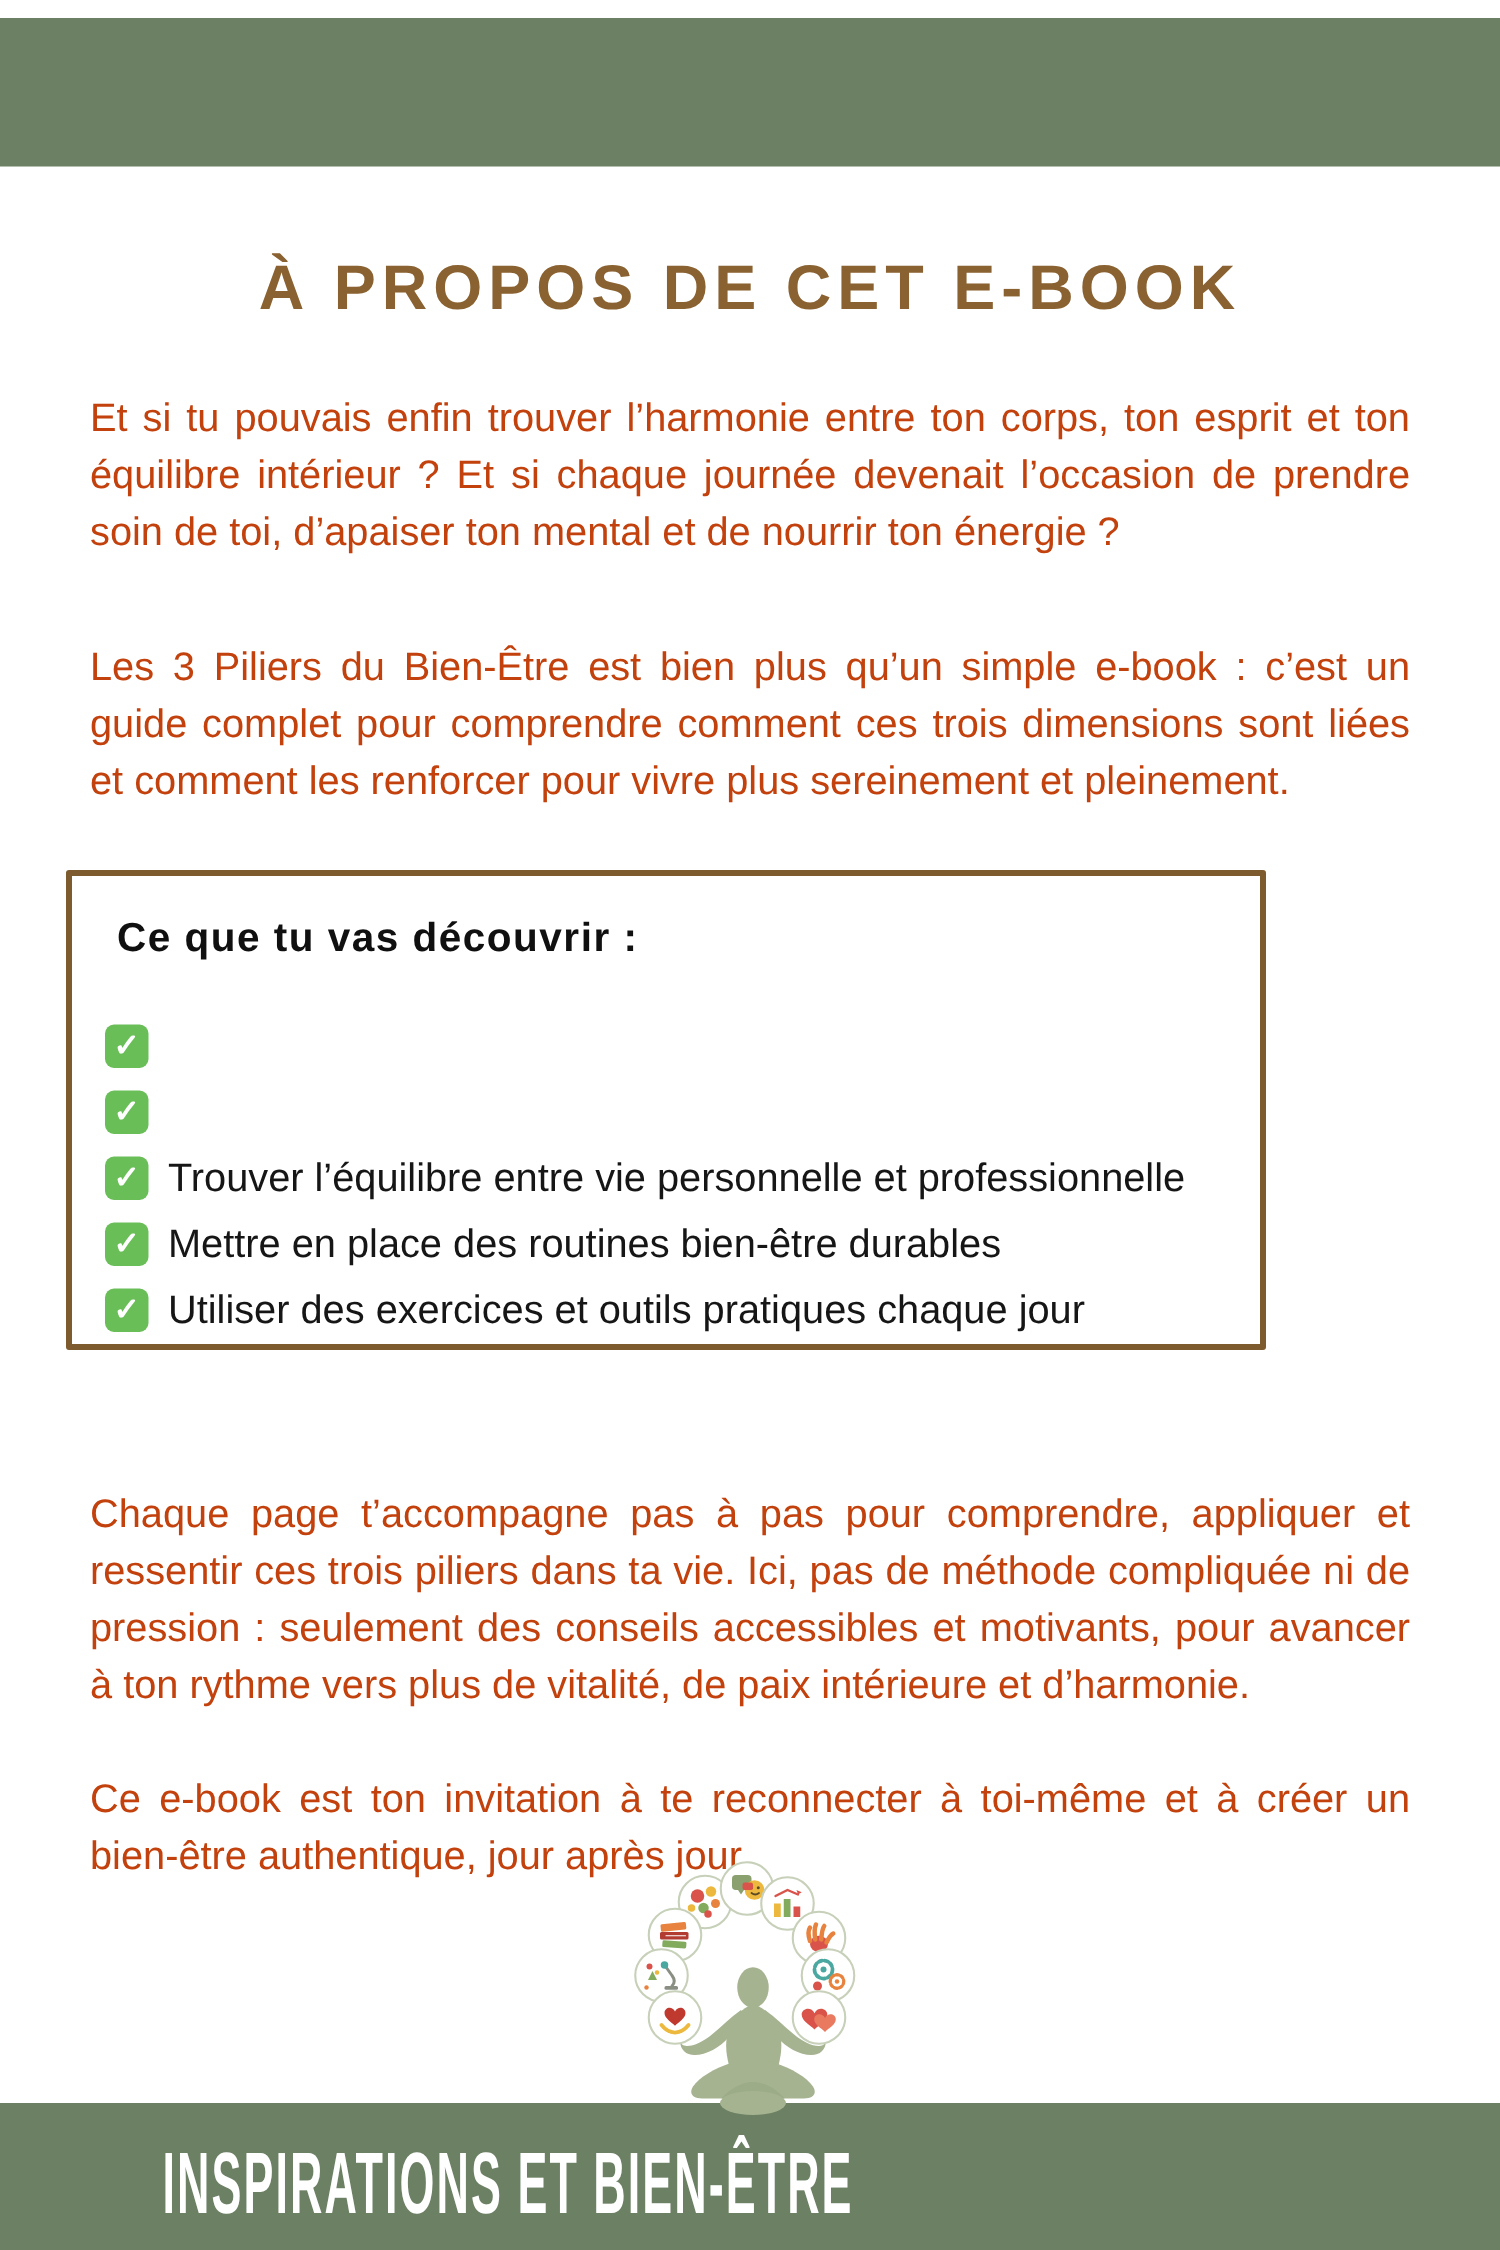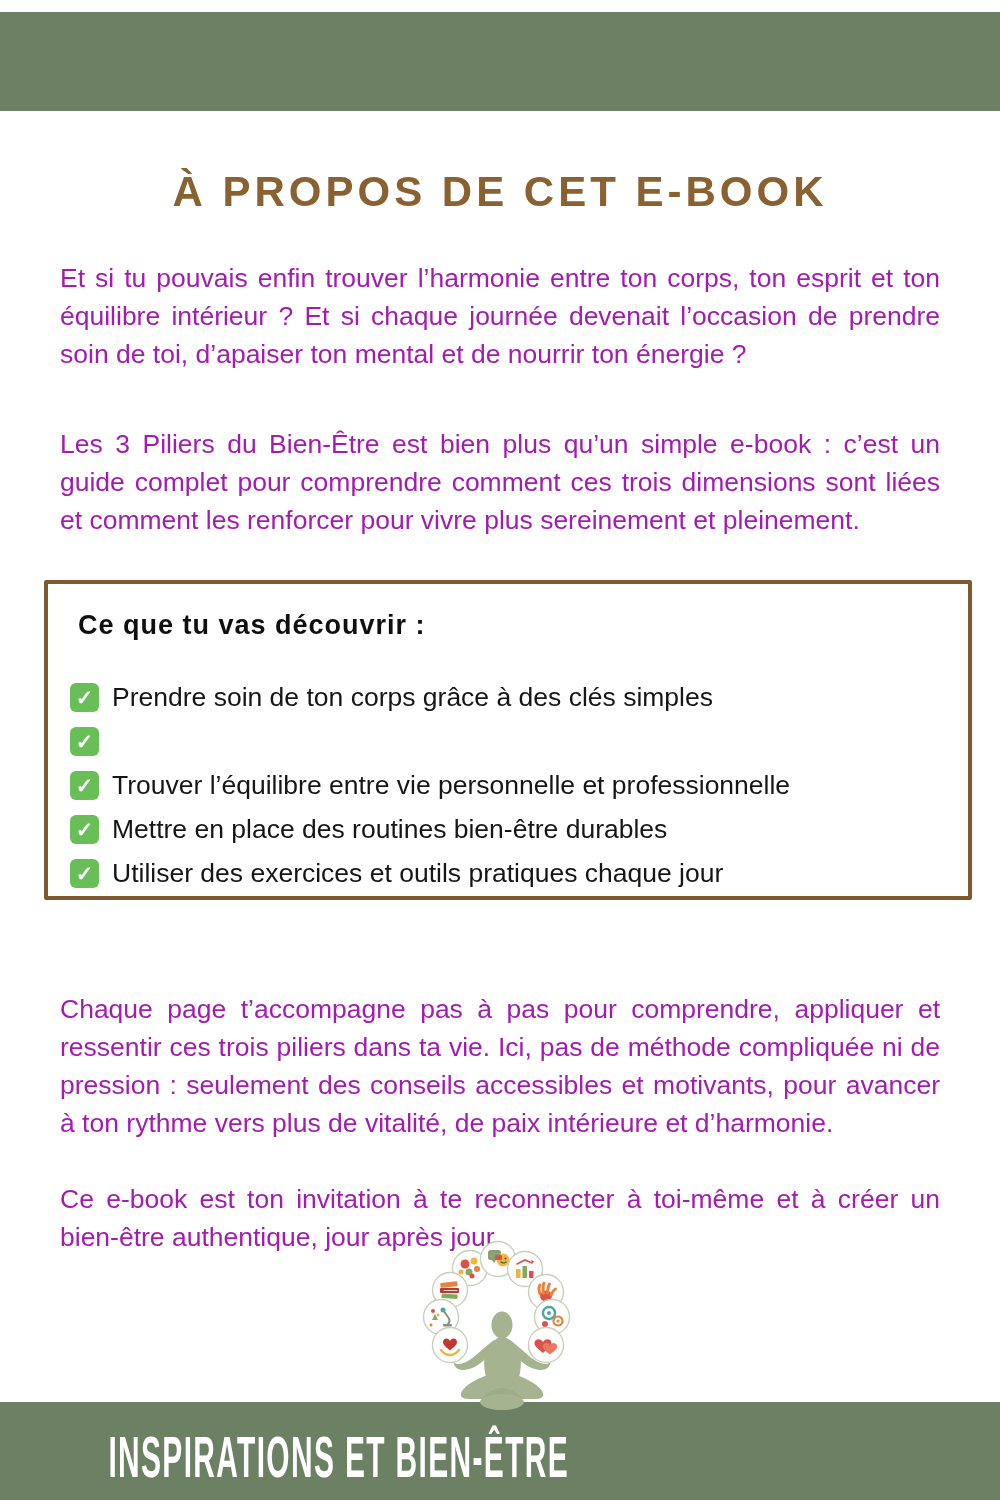--- a/index.html
+++ b/index.html
@@ -10,29 +10,29 @@
   }
   .band-top{position:absolute;top:0;left:0;width:1000px;height:99px;background:#6c8064;}
   .band-bottom{position:absolute;top:1390px;left:0;width:1000px;height:110px;background:#6c8064;
     display:flex;align-items:center;}
   .page-title{
     position:absolute;top:128px;left:0;width:1000px;text-align:center;
     color:#8a6231;font-size:42px;font-weight:bold;letter-spacing:4px;
   }
   .para{
     position:absolute;left:60px;width:880px;
-    font-size:26.5px;line-height:38px;color:#a21caf;text-align:justify;
+    font-size:26.5px;line-height:38px;color:#c2410c;text-align:justify;
     text-justify:inter-word;font-weight:500;
   }
   #p1{top:220px;}
   #p2{top:386px;}
   #p3{top:951px;}
   #p4{top:1141px;}
   .discover-box{
-    position:absolute;left:44px;top:568px;width:928px;height:320px;
+    position:absolute;left:44px;top:568px;width:800px;height:320px;
     border:4px solid #7d5b2e;border-radius:2px;background:#fff;box-sizing:border-box;
   }
   .box-heading{
     margin:26px 0 0 30px;font-size:27px;font-weight:bold;color:#101010;letter-spacing:1px;
   }
   .box-list{list-style:none;margin:34px 0 0 22px;padding:0;}
   .box-list li{
     display:flex;align-items:center;gap:13px;height:44px;
     font-size:26.5px;color:#161616;font-weight:500;
   }
@@ -57,21 +57,20 @@
   <h1 class="page-title">À PROPOS DE CET E-BOOK</h1>
 
   <p class="para" id="p1">Et si tu pouvais enfin trouver l’harmonie entre ton corps, ton esprit et ton équilibre intérieur ? Et si chaque journée devenait l’occasion de prendre soin de toi, d’apaiser ton mental et de nourrir ton énergie ?</p>
   <p class="para" id="p2">Les 3 Piliers du Bien-Être est bien plus qu’un simple e-book : c’est un guide complet pour comprendre comment ces trois dimensions sont liées et comment les renforcer pour vivre plus sereinement et pleinement.</p>
 
   <div class="discover-box">
     <div class="box-heading">Ce que tu vas découvrir :</div>
     <ul class="box-list">
       <li>
         <span class="check">✓</span>
-        <span>Prendre soin de ton corps grâce à des clés simples</span>
       </li>
       <li>
         <span class="check">✓</span>
       </li>
       <li>
         <span class="check">✓</span>
         <span>Trouver l’équilibre entre vie personnelle et professionnelle</span>
       </li>
       <li>
         <span class="check">✓</span>

